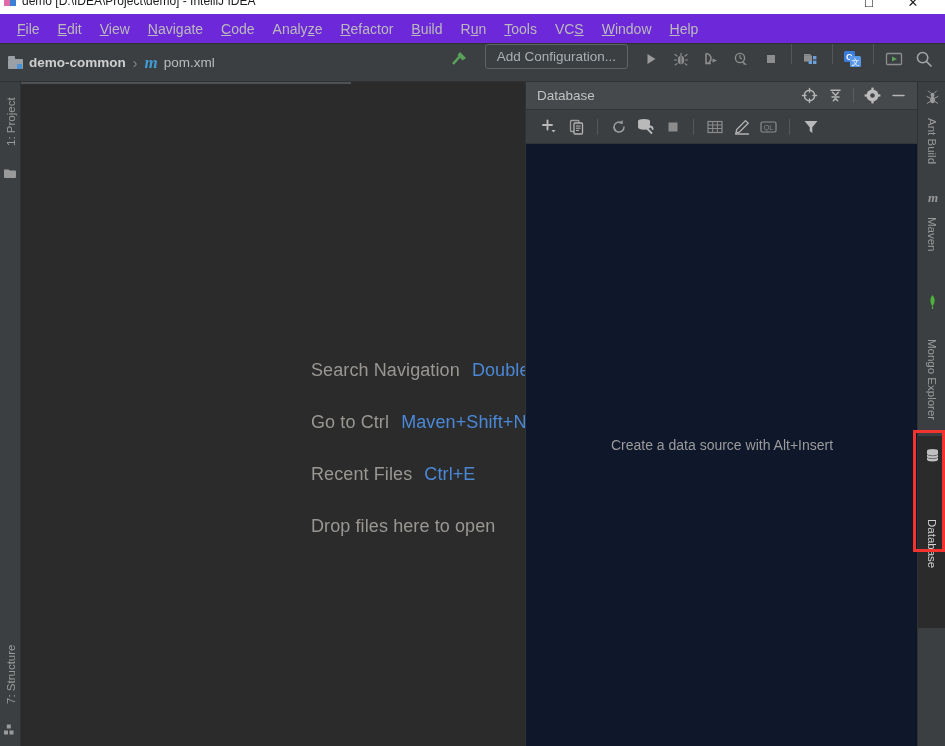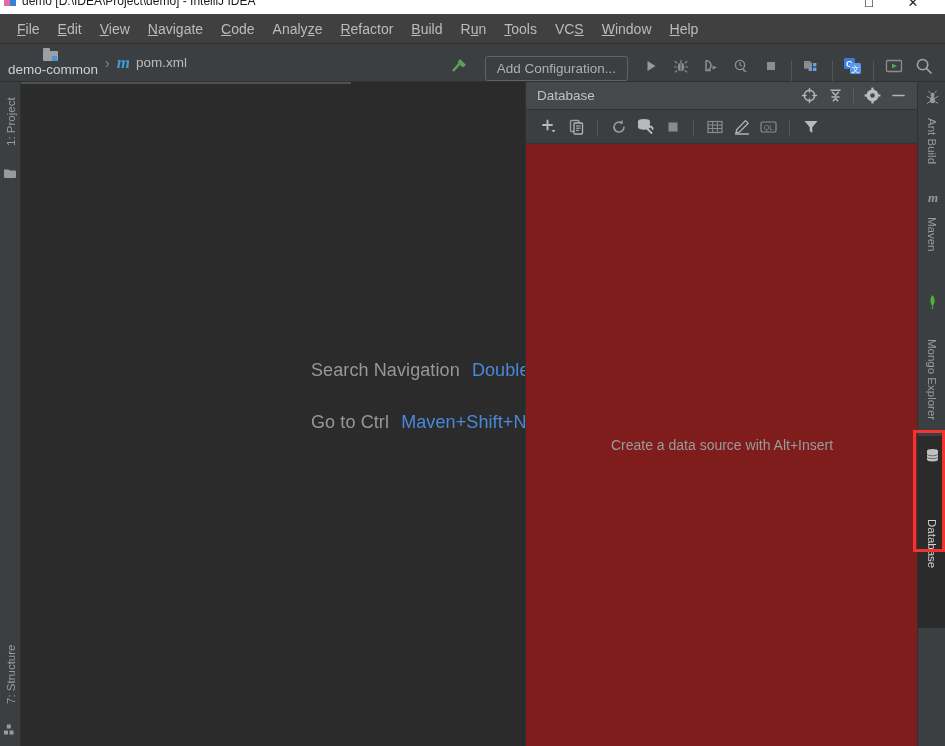--- a/index.html
+++ b/index.html
@@ -30,51 +30,51 @@
   .winbtn {
     position: absolute; top: -6px; width: 28px; height: 18px;
     color: #222; font-size: 11px; line-height: 18px; text-align: center;
   }
   .winbtn.max { right: 62px; }
   .winbtn.close { right: 18px; font-size: 13px; }
 
   
   .menubar {
     position: absolute; left: 0; top: 14px; width: 945px; height: 30px;
-    background: #404040; border-bottom: 1px solid #2f3133;
+    background: #6d28d9; border-bottom: 1px solid #2f3133;
     display: flex; align-items: center; padding-left: 8px;
   }
   .menuitem {
     font-size: 14px; color: #bbbbbb; padding: 3px 9px; white-space: nowrap;
     cursor: default;
   }
   .menuitem u { text-decoration: underline; }
 
   
   .navbar {
     position: absolute; left: 0; top: 44px; width: 945px; height: 38px;
     background: #3c3f41; display: flex; align-items: center;
     border-bottom: 1px solid #2f3133;
   }
   .crumb { display: flex; align-items: center; height: 100%; padding-left: 8px; }
   .crumb-item { display: flex; align-items: center; font-size: 13.5px; color: #bbbbbb; }
-  .crumb-item.bold { font-weight: normal; color: #cfcfcf; flex-direction: column; }
+  .crumb-item.bold { font-weight: bold; color: #cfcfcf; }
   .crumb-sep { color: #8a8a8a; font-size: 14px; margin: 0 7px; }
   .ico-module {
     position: relative; width: 15px; height: 14px; margin-right: 6px; flex: none;
   }
   .ico-module .body { position:absolute; left:0; top:3px; width:15px; height:10px; background:#9aa0a6; border-radius:1px; }
   .ico-module .tab  { position:absolute; left:0; top:0px; width:7px; height:3px; background:#9aa0a6; border-radius:1px 1px 0 0;}
   .ico-module .dot  { position:absolute; right:1px; bottom:1px; width:5px; height:5px; background:#4a93d6; }
   .ico-maven {
     font-family: "Liberation Serif", serif; font-style: italic; font-weight: bold;
     font-size: 17px; color: #3f9cd4; margin-right: 6px; line-height: 1;
   }
 
-  .tb-right { margin-left: auto; display: flex; align-items: flex-end; height: 100%; padding-right: 6px; }
+  .tb-right { margin-left: auto; display: flex; align-items: flex-start; height: 100%; padding-right: 6px; }
   .tb-btn {
     width: 30px; height: 30px; display: flex; align-items: center; justify-content: center;
     flex: none;
   }
   .tb-sep { width: 1px; height: 20px; background: #545759; margin: 0 5px; flex: none; }
   .addconf {
     height: 25px; border: 1px solid #5e6366; border-radius: 3px;
     color: #a9b0b5; font-size: 13.5px; padding: 0 11px;
     display: flex; align-items: center; background: transparent; margin: 0 8px 0 10px;
     white-space: nowrap;
@@ -130,21 +130,21 @@
   .db-toolbar {
     position: absolute; left: 0; top: 28px; width: 392px; height: 34px;
     background: #3c3f41; display: flex; align-items: center; padding-left: 10px;
     border-bottom: 1px solid #323436;
   }
   .dbt-btn { width: 27px; height: 27px; display: flex; align-items: center; justify-content: center; flex: none; }
   .dbt-sep { width: 1px; height: 16px; background: #54585a; margin: 0 7px; flex: none; }
 
   .db-empty {
     position: absolute; left: 0; top: 62px; width: 392px; height: 602px;
-    background: #7f1d1d; display: flex; align-items: center; justify-content: center;
+    background: #0f172a; display: flex; align-items: center; justify-content: center;
   }
   .db-empty span { font-size: 14px; color: #9b9b9b; }
 
   
   .rightstrip {
     position: absolute; right: 0; top: 82px; width: 28px; height: 664px;
     background: #3c3f41; border-left: 1px solid #2f3133;
   }
   .rtab {
     position: absolute; left: 0; width: 28px;
@@ -319,20 +319,27 @@
   <div class="editor">
     <div class="editor-tabstub"></div>
     <div class="hints">
       <div class="hintrow">
         <span>Search Navigation</span>
         <span class="key">Double Shift</span>
       </div>
       <div class="hintrow">
         <span>Go to Ctrl</span>
         <span class="key">Maven+Shift+N</span>
+      </div>
+      <div class="hintrow">
+        <span>Recent Files</span>
+        <span class="key">Ctrl+E</span>
+      </div>
+      <div class="hintrow last">
+        <span>Drop files here to open</span>
       </div>
     </div>
   </div>
 
   <div class="dbpanel">
 
     <div class="db-header">
       <div class="db-title">Database</div>
       <div class="hdr-icons">
         <div class="hdr-btn">

